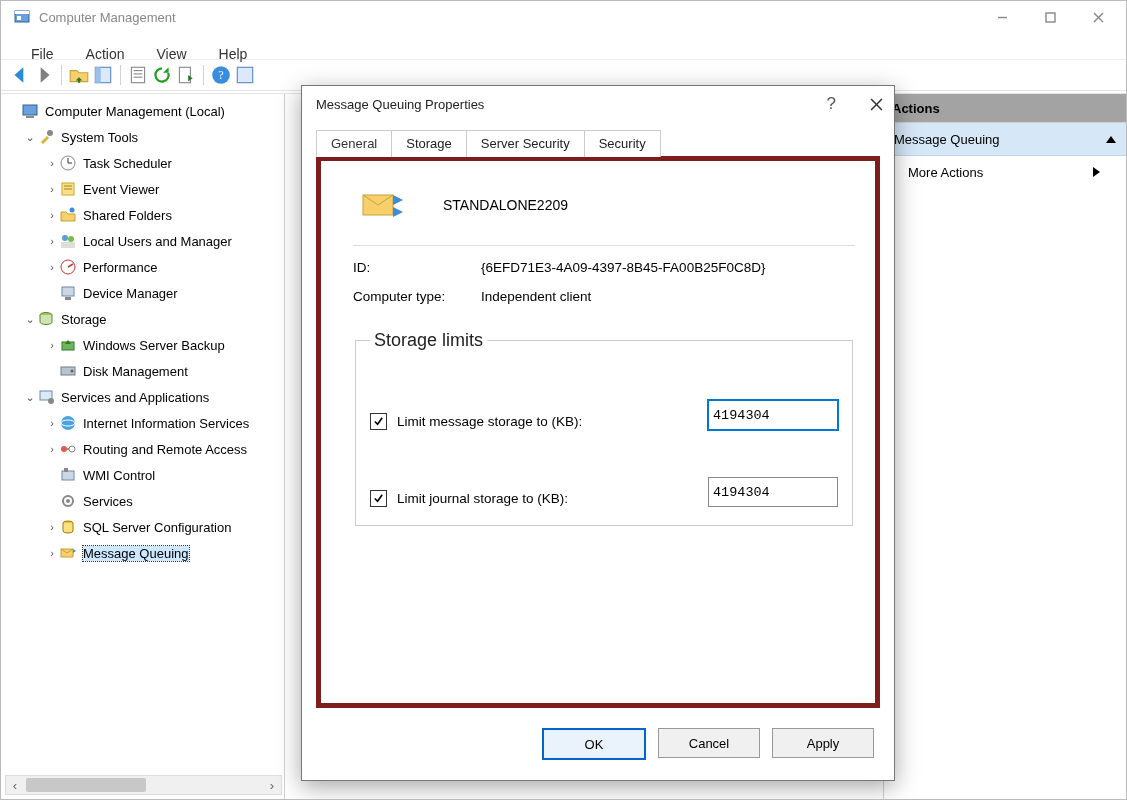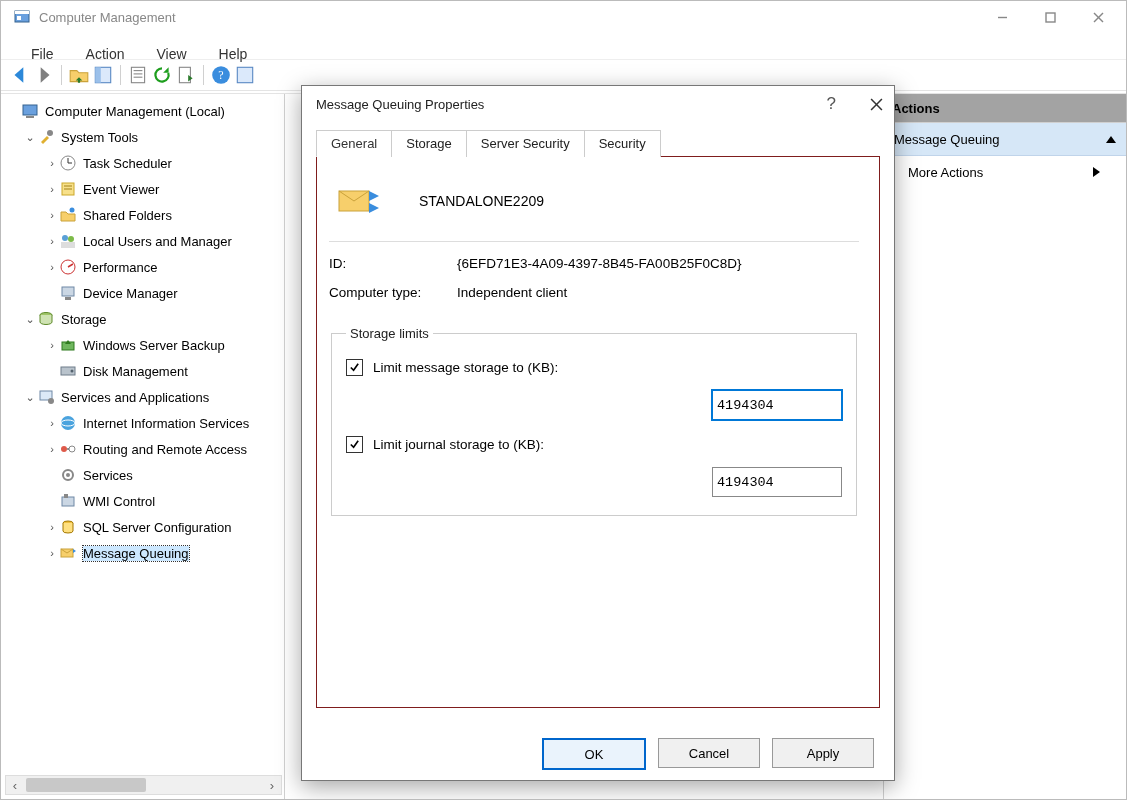--- a/index.html
+++ b/index.html
@@ -40,35 +40,35 @@
   
   .dialog{position:absolute; left:300px; top:84px; width:592px; height:694px; background:#fff; border:1px solid #777; box-shadow:0 6px 22px rgba(0,0,0,0.35); z-index:10;}
   .dlg-title{height:36px;display:flex;align-items:center;padding-left:14px;font-size:13px;color:#222;}
   .dlg-title .spacer{flex:1;}
   .dlg-title .q{font-size:17px;color:#555;margin-right:22px;}
   .dlg-body{padding:8px 14px 0 14px;}
   .tabs{display:flex; position:relative;}
   .tab{padding:5px 14px; font-size:13px; color:#333; border:1px solid #ccc; background:#fff; border-bottom:none; position:relative; z-index:1; margin-right:-1px;}
   .tab.active{border-bottom:1px solid #fff;}
   .tab.inactive{color:#222;}
-  .tabpanel{border:1px solid #7f1d1d;padding:20px 20px 14px 12px; margin-top:-1px;}
+  .tabpanel{border:5px solid #7f1d1d;padding:20px 20px 14px 32px; margin-top:-1px;}
   .computer-row{display:flex; align-items:center; gap:38px; padding:8px 8px 24px 8px; border-bottom:1px solid #ddd;}
   .msg-icon{width:44px;height:32px;}
   .kv{display:flex; margin-top:14px; font-size:13.5px;}
   .kv .k{width:128px;}
   .fieldset{border:1px solid #ccc; margin-top:26px; padding:14px 14px 18px 14px;}
-  .fs-legend{font-size:13px; padding:0 4px; color:#222;}
-  .check-row{display:flex;align-items:flex-start;justify-content:space-between;margin-top:6px; font-size:13.5px;gap:8px;}
+  .fs-legend{font-size:18px; padding:0 4px; color:#222;}
+  .check-row{display:flex;align-items:flex-end;justify-content:space-between;margin-top:6px; font-size:13.5px;gap:8px;}
   .check-row:first-of-type{margin-top:4px;}
   .cbx{width:15px;height:15px;border:1px solid #333;display:inline-flex;align-items:center;justify-content:center;margin-right:10px;}
   .cbx svg{width:11px;height:11px;}
   .check-row .lab{display:flex;align-items:center;}
   .check-row input.num{width:120px;height:24px;font-size:13.5px;padding:2px 4px;border:1px solid #888;font-family:Liberation Mono, monospace;margin-top:31px;}
   .check-row input.num.focus{border:1px solid #0078d7; outline:1px solid #0078d7;}
-  .dlg-buttons{position:absolute;left:0;right:0;bottom:10px;display:flex;justify-content:flex-end;gap:12px;padding-right:20px;}
+  .dlg-buttons{position:absolute;left:0;right:0;bottom:20px;display:flex;justify-content:flex-end;gap:12px;padding-right:20px;}
   .btn{width:100px;height:28px;border:1px solid #999;background:#f0f0f0;font-size:13px;display:flex;align-items:center;justify-content:center;}
   .btn.default{border:2px solid #0066cc; background:#eaf3fc;}
   
   .ticon svg{width:18px;height:18px;}
 </style>
 </head>
 <body>
 
 <div class="window">
 
@@ -281,32 +281,32 @@
           <span class="ticon"><svg viewBox="0 0 18 18">
               <circle cx="5" cy="9" r="3" fill="#de5a4a"></circle>
               <circle cx="13" cy="9" r="3" fill="#fff" stroke="#888"></circle>
               <line x1="8" y1="9" x2="10" y2="9" stroke="#333"></line>
             </svg></span>
           <span class="lbl">Routing and Remote Access</span>
         </div>
       <div class="tree-row depth2">
           <span class="exp none">›</span>
           <span class="ticon"><svg viewBox="0 0 18 18">
+              <rect x="3" y="5" width="12" height="9" fill="#cbd7e4" stroke="#6f88a5"></rect>
+              <rect x="5" y="2" width="4" height="4" fill="#888"></rect>
+            </svg></span>
+          <span class="lbl">WMI Control</span>
+        </div>
+      <div class="tree-row depth2">
+          <span class="exp none">›</span>
+          <span class="ticon"><svg viewBox="0 0 18 18">
               <circle cx="9" cy="9" r="5" fill="none" stroke="#888" stroke-width="2"></circle>
               <circle cx="9" cy="9" r="2" fill="#888"></circle>
             </svg></span>
           <span class="lbl">Services</span>
-        </div>
-      <div class="tree-row depth2">
-          <span class="exp none">›</span>
-          <span class="ticon"><svg viewBox="0 0 18 18">
-              <rect x="3" y="5" width="12" height="9" fill="#cbd7e4" stroke="#6f88a5"></rect>
-              <rect x="5" y="2" width="4" height="4" fill="#888"></rect>
-            </svg></span>
-          <span class="lbl">WMI Control</span>
         </div>
       <div class="tree-row depth2">
           <span class="exp">›</span>
           <span class="ticon"><svg viewBox="0 0 18 18">
               <ellipse cx="9" cy="5" rx="5" ry="2" fill="#f0c040" stroke="#a37700"></ellipse>
               <path d="M4 5v8a5 2 0 0 0 10 0V5" fill="#ffe080" stroke="#a37700"></path>
             </svg></span>
           <span class="lbl">SQL Server Configuration</span>
         </div>
       <div class="tree-row depth2 sel">

